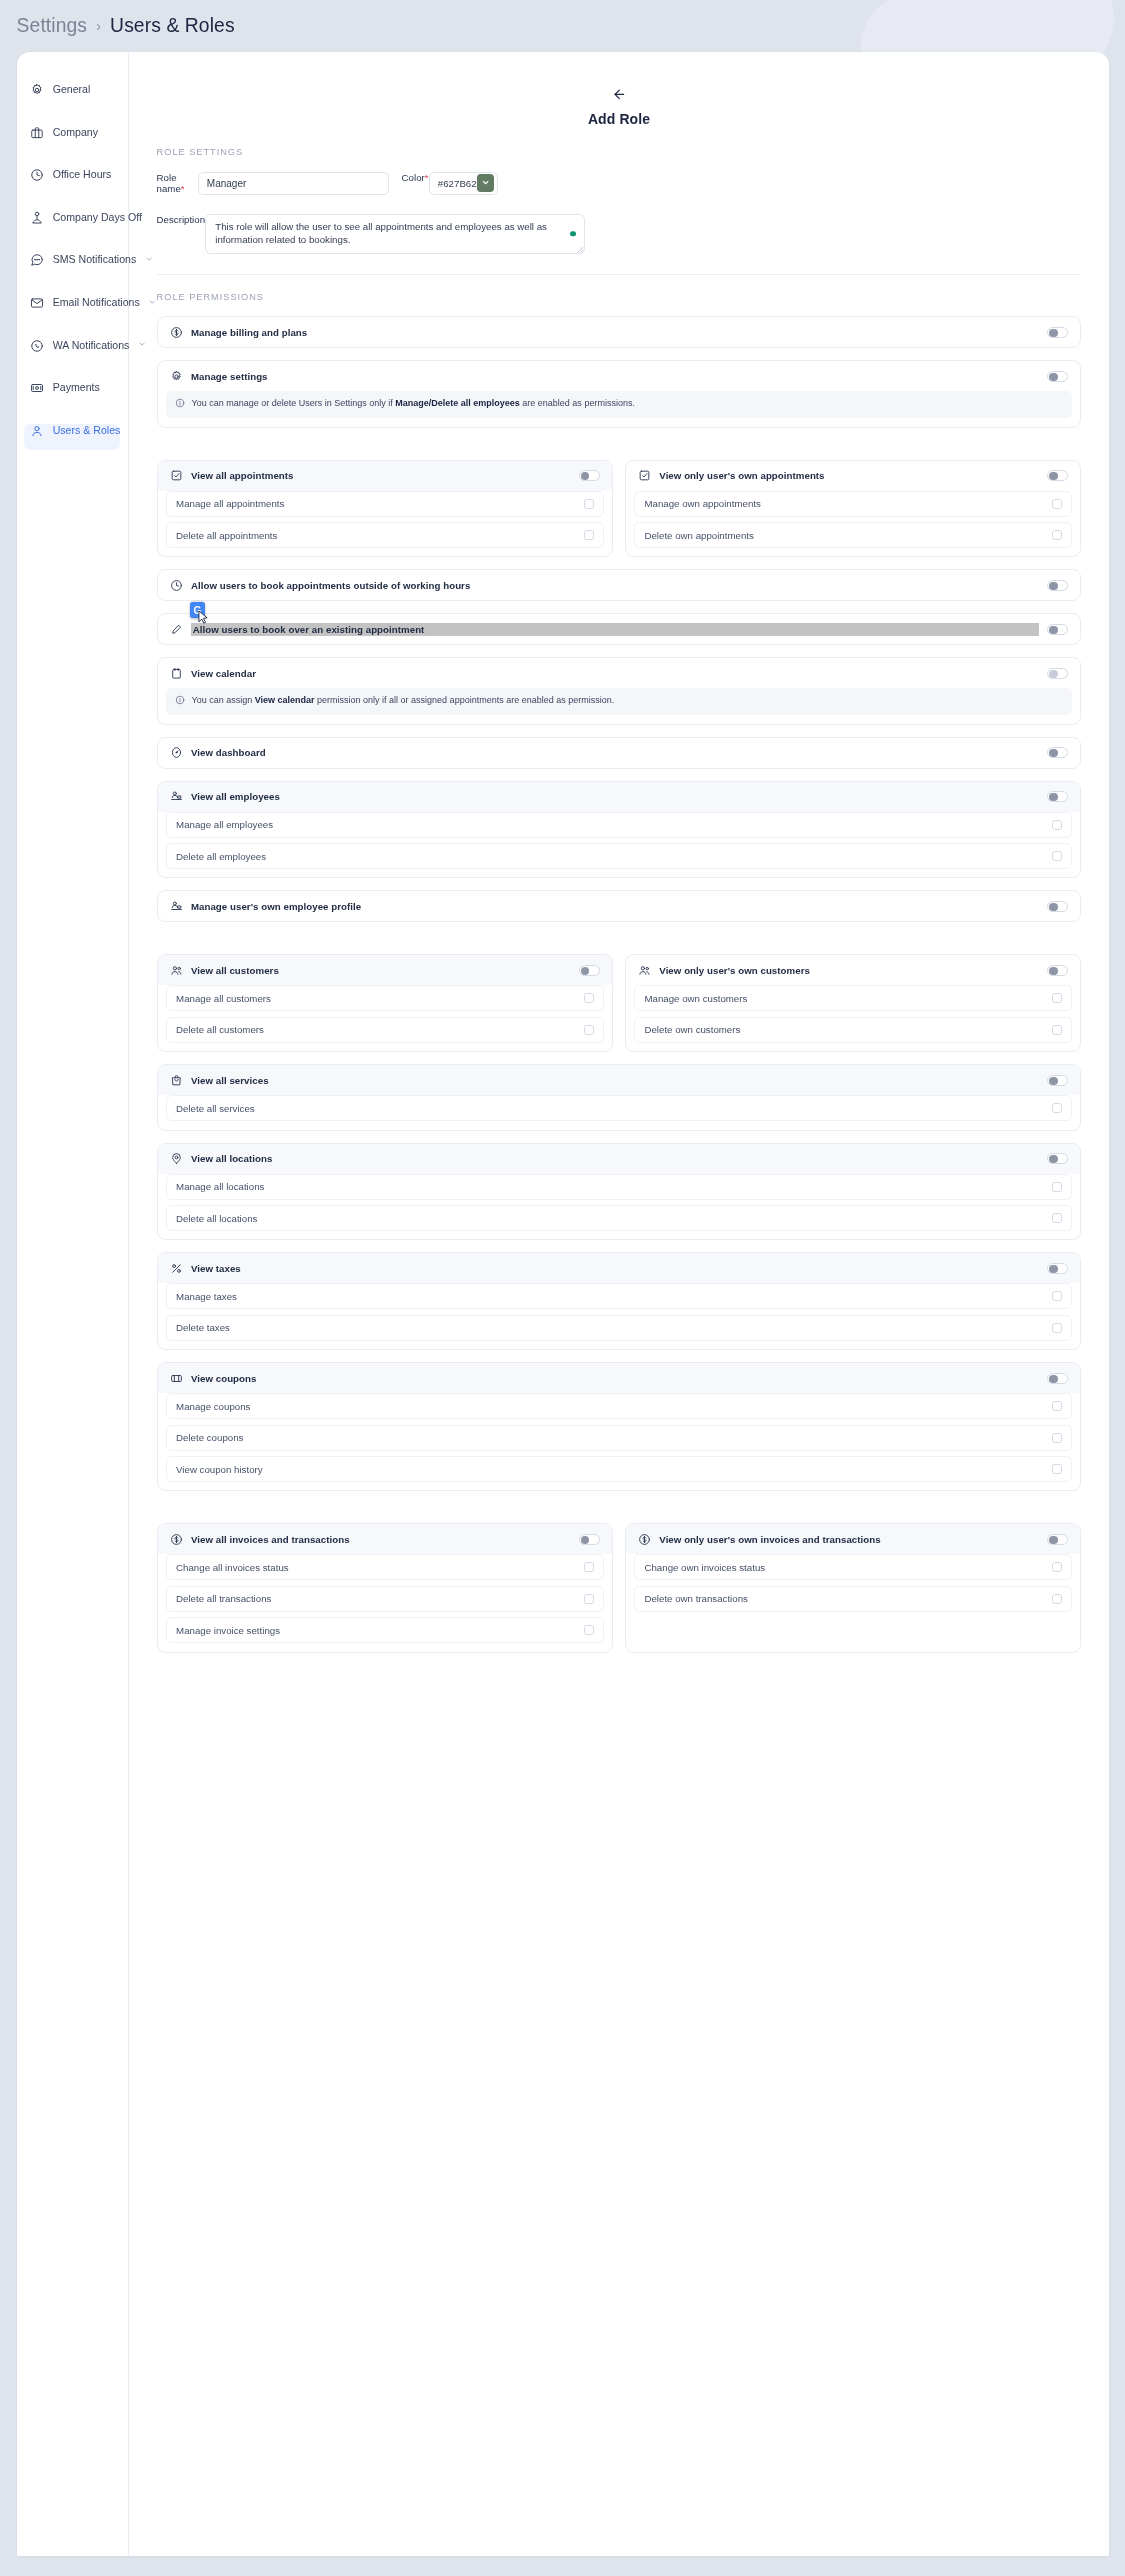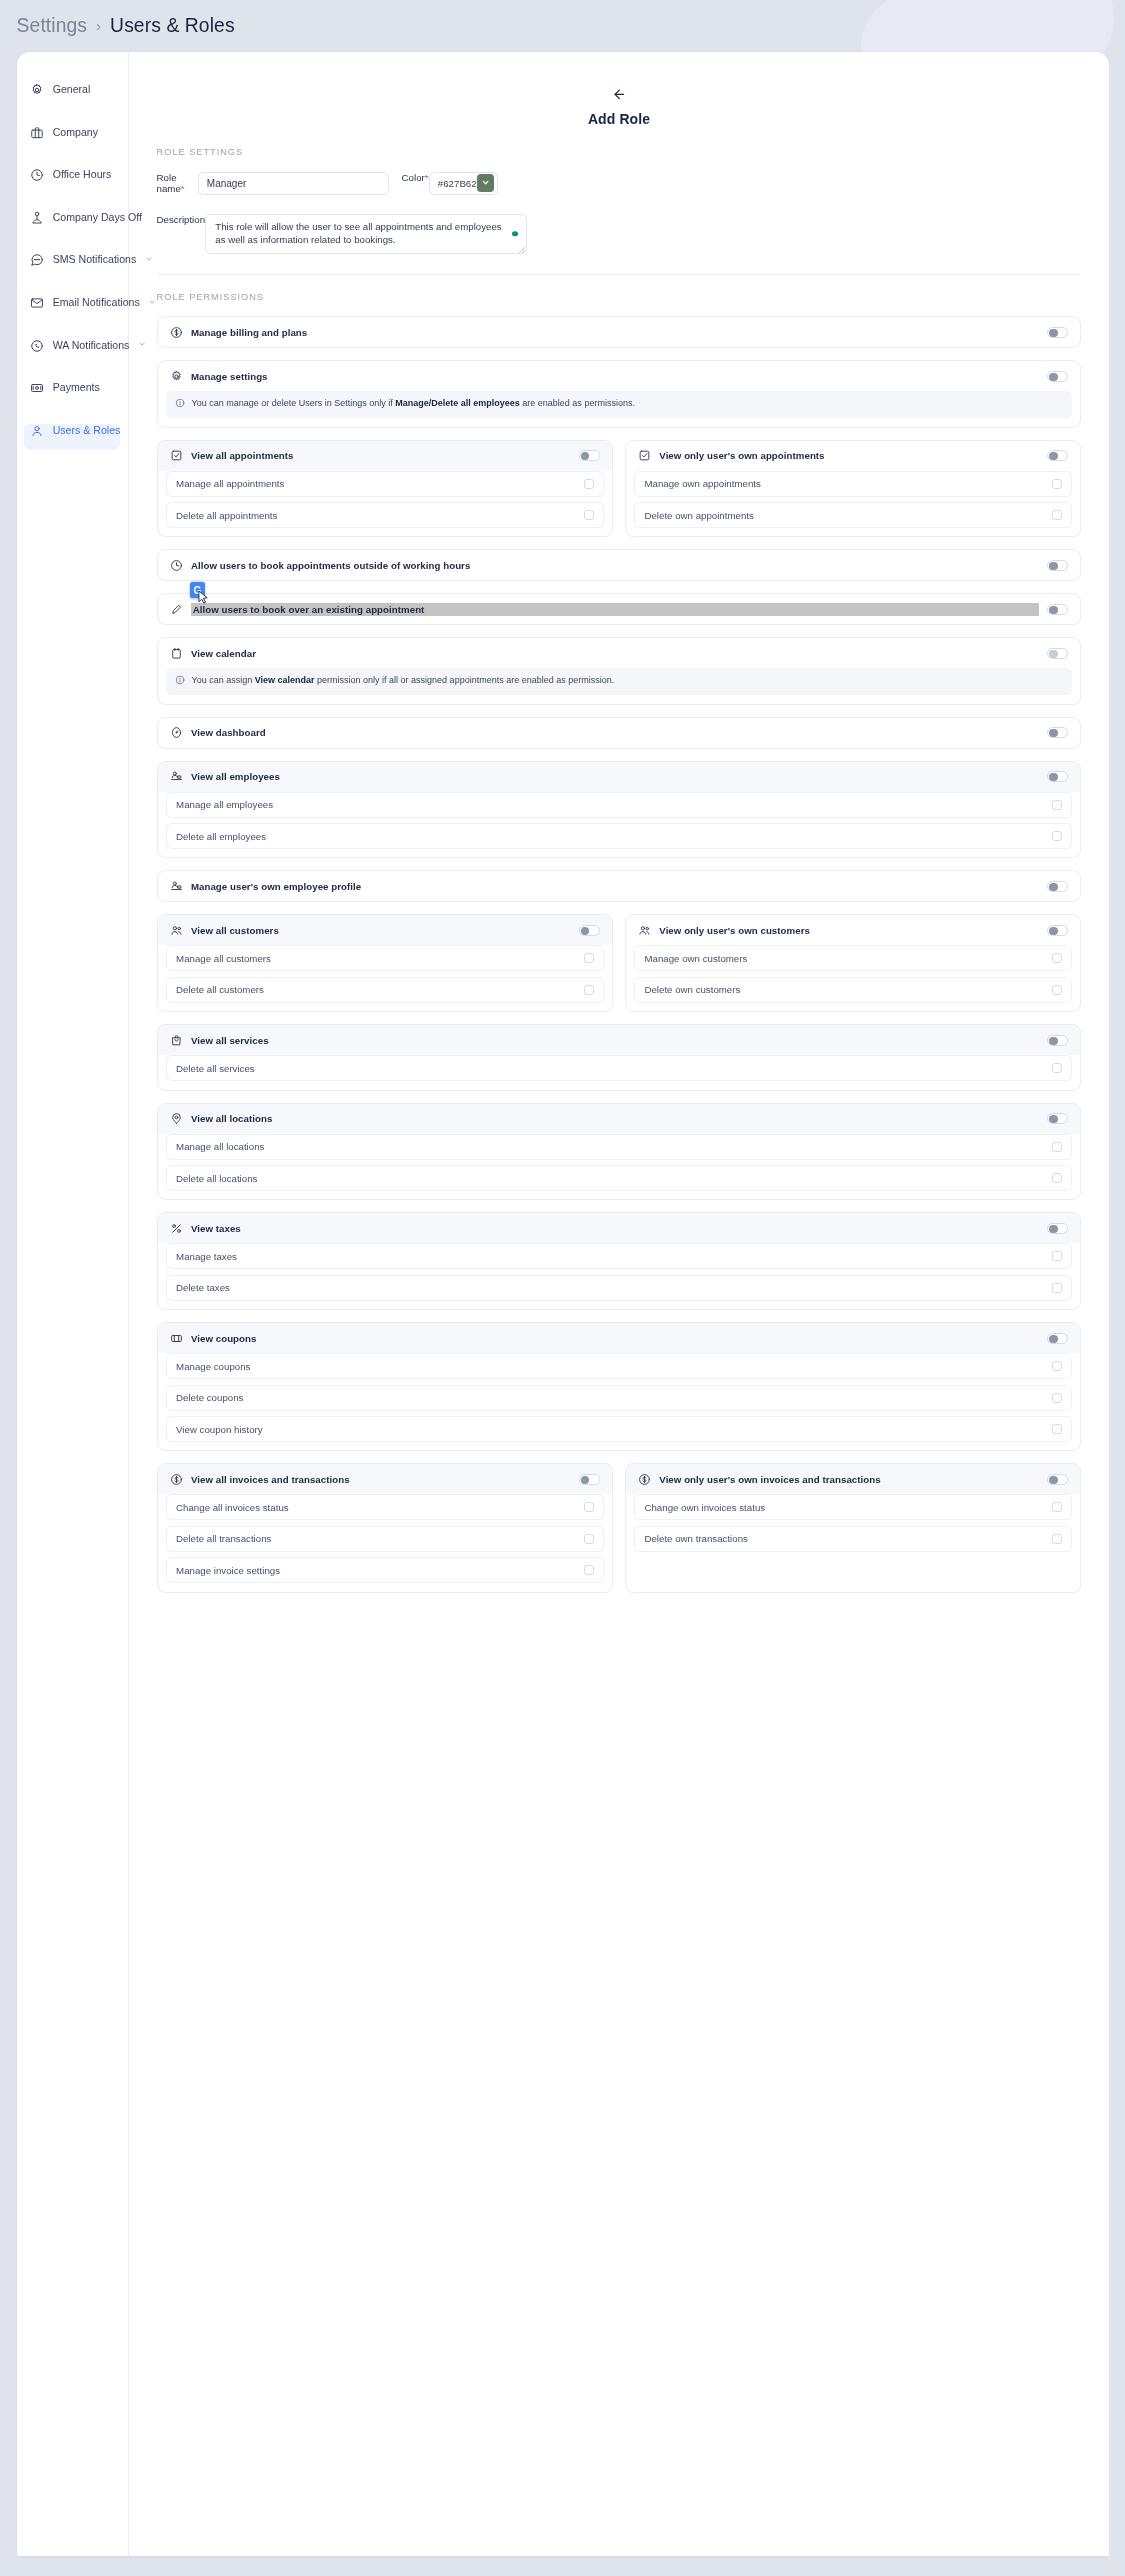--- a/index.html
+++ b/index.html
@@ -90,21 +90,21 @@
     padding: 0 2.8px 0 8.3px; justify-content: space-between;
   }
   .color-value { font-size: 9.7px; color: #333c52; }
   .swatch {
     width: 17.5px; height: 17.5px; border-radius: 3.7px;
     display: flex; align-items: center; justify-content: center;
     cursor: pointer;
   }
   .swatch svg { display: block; }
 
-  .desc-wrap { position: relative; width: 322px; }
+  .desc-wrap { position: relative; width: 380px; }
   .desc-box {
     border: 0.9px solid #dfe3ec; border-radius: 5.5px; background: #fff;
     min-height: 36px; padding: 6.4px 24px 6.4px 9.2px;
     font-size: 9.7px; line-height: 1.32; color: #333c52;
     position: relative;
   }
   .desc-dot {
     position: absolute; right: 9.2px; top: 50%; transform: translateY(-50%);
     width: 5.5px; height: 5.5px; border-radius: 50%; background: #0d9470;
   }
@@ -161,21 +161,21 @@
     border: 0.9px solid #eef0f5; border-radius: 5.5px;
   }
   .subrow:last-child { margin-bottom: 0; }
   .sublabel { font-size: 9.7px; color: #46506a; }
   .checkbox {
     width: 10px; height: 10px; border: 0.9px solid #d4d9e3;
     border-radius: 2.8px; background: #fff; cursor: pointer;
   }
 
   .pair { display: flex; gap: 12px; margin-bottom: 12px; }
-  .pair > .pcard { flex: 1 1 0; margin-bottom: 0; }
+  .pair > .pcard { flex: 1 1 0; margin-bottom: 0; margin-top: 20px; }
 
   
   .tbadge {
     position: absolute; width: 15.7px; height: 15.7px; border-radius: 2.8px;
     background: #4285f4; color: #fff; font-size: 10px; font-weight: bold;
     display: flex; align-items: center; justify-content: center;
     box-shadow: 0 0.9px 2.8px rgba(0,0,0,.3);
   }
   .cursor-wrap { position: absolute; }
 </style>

